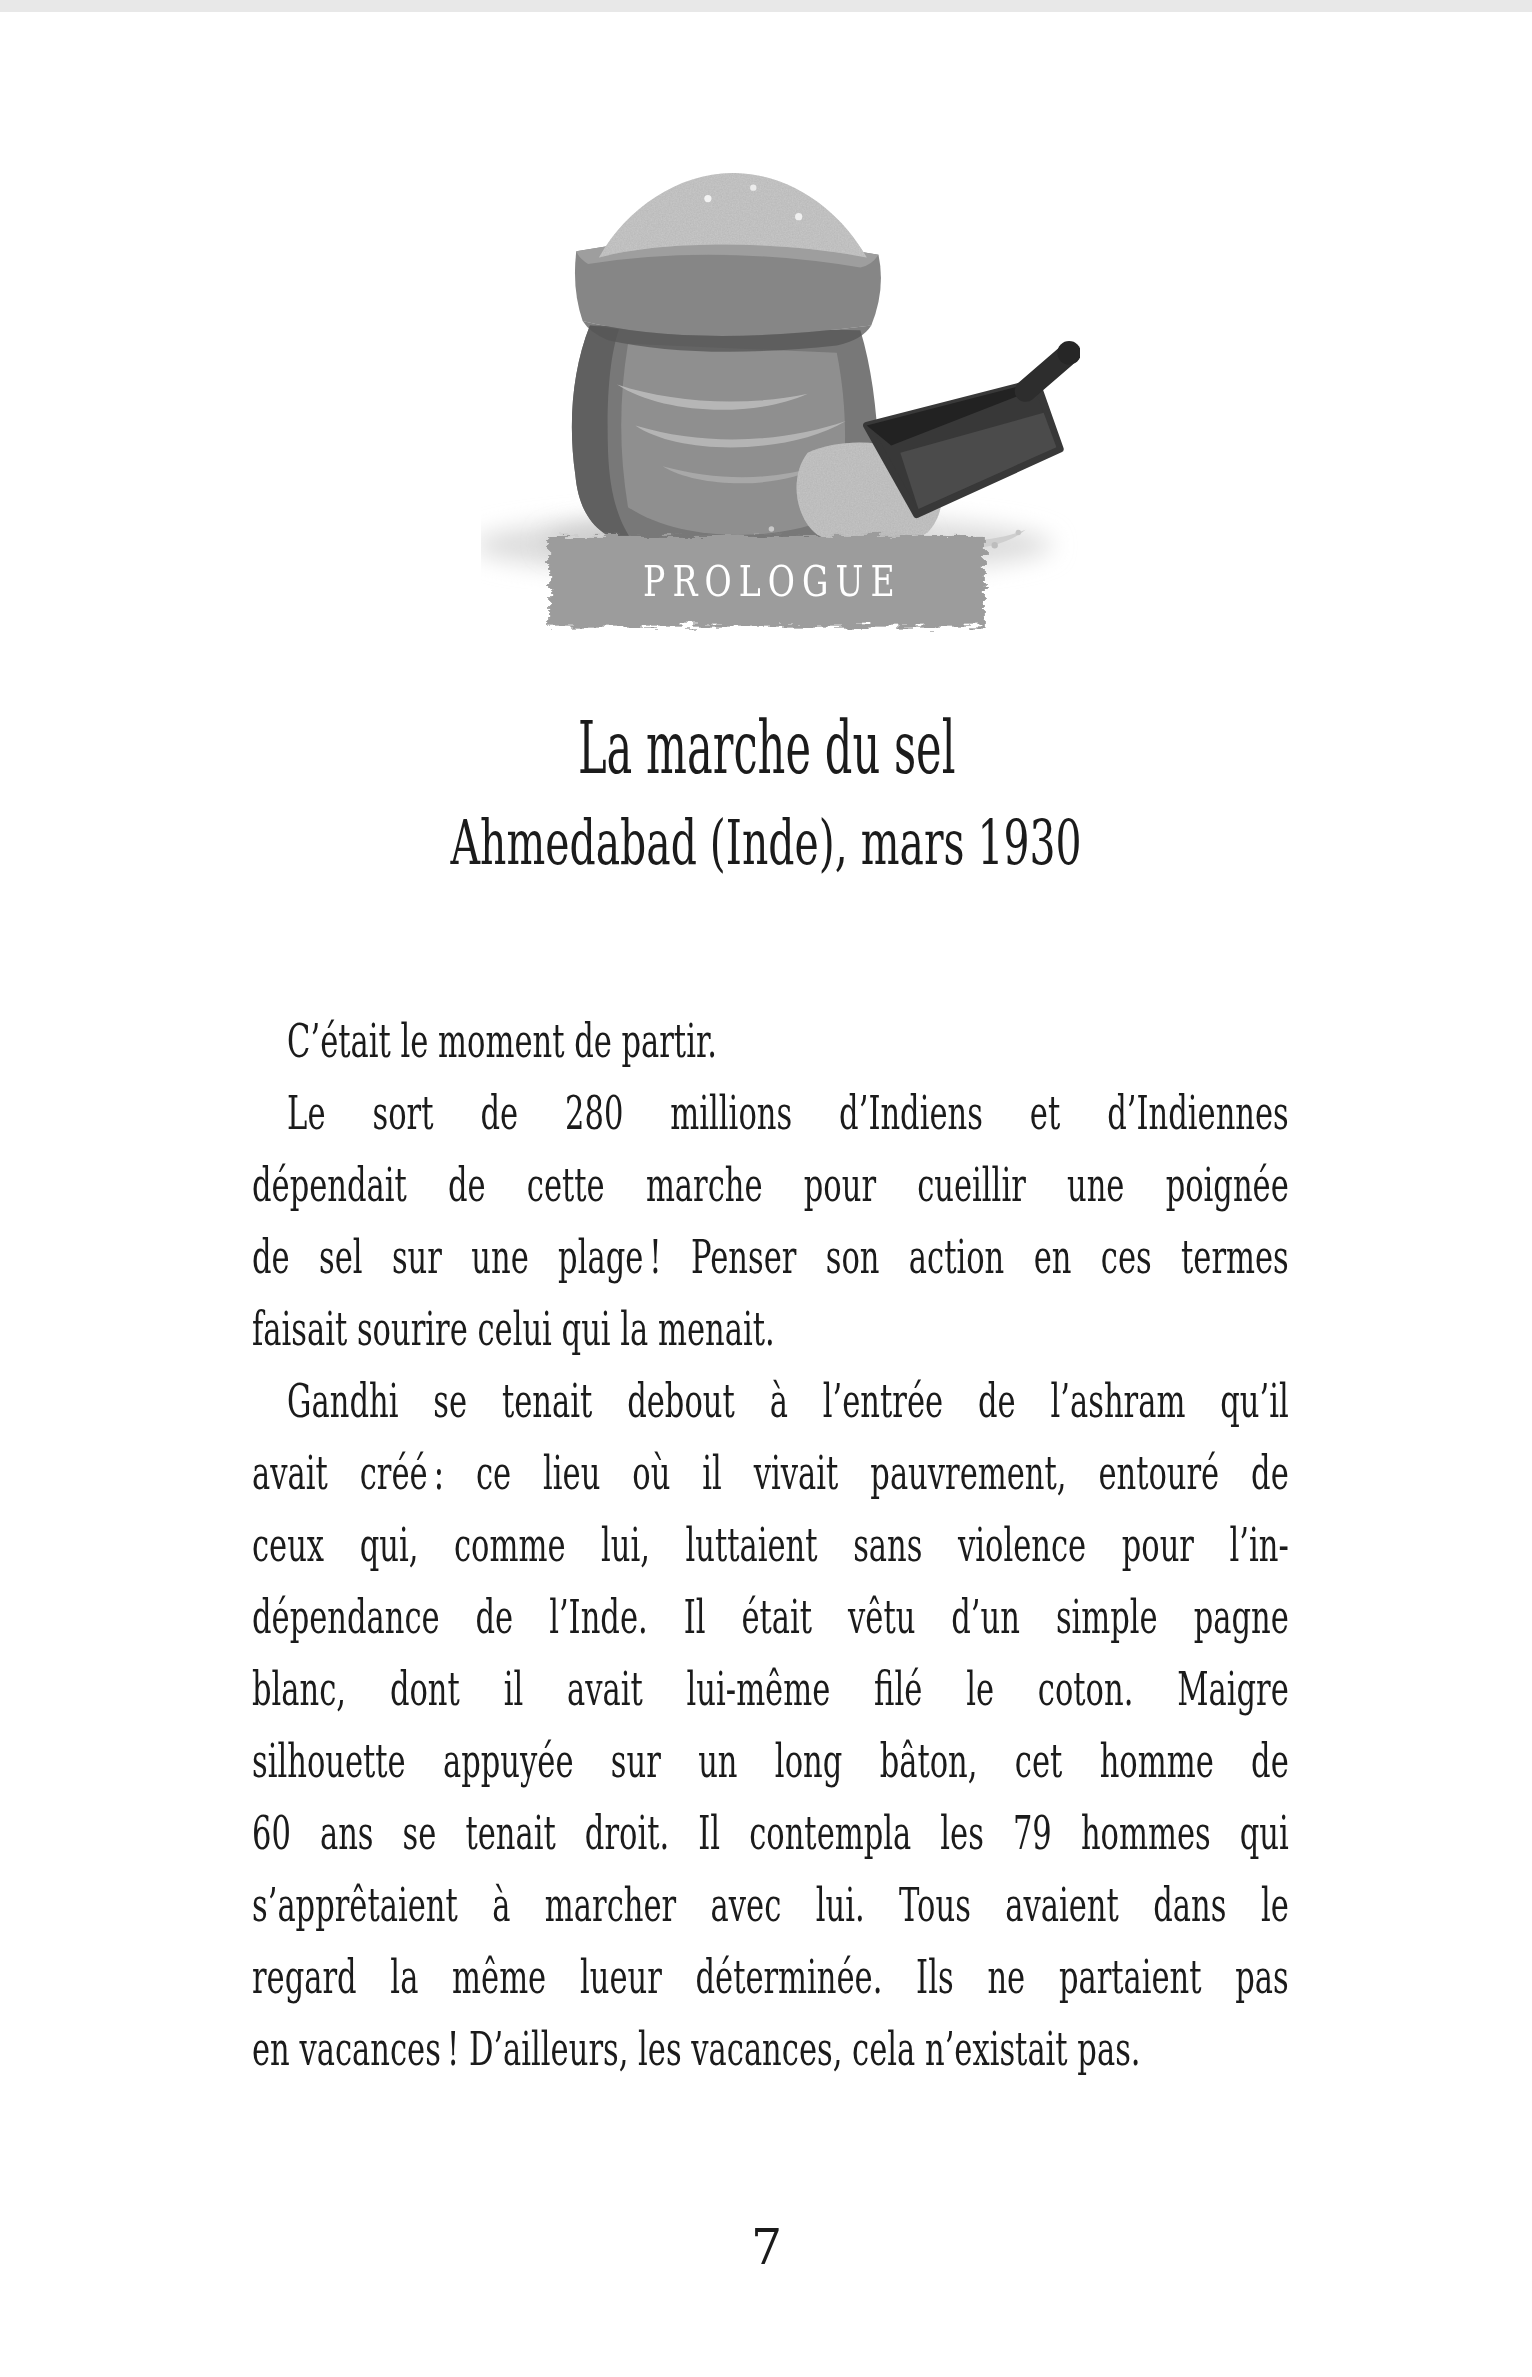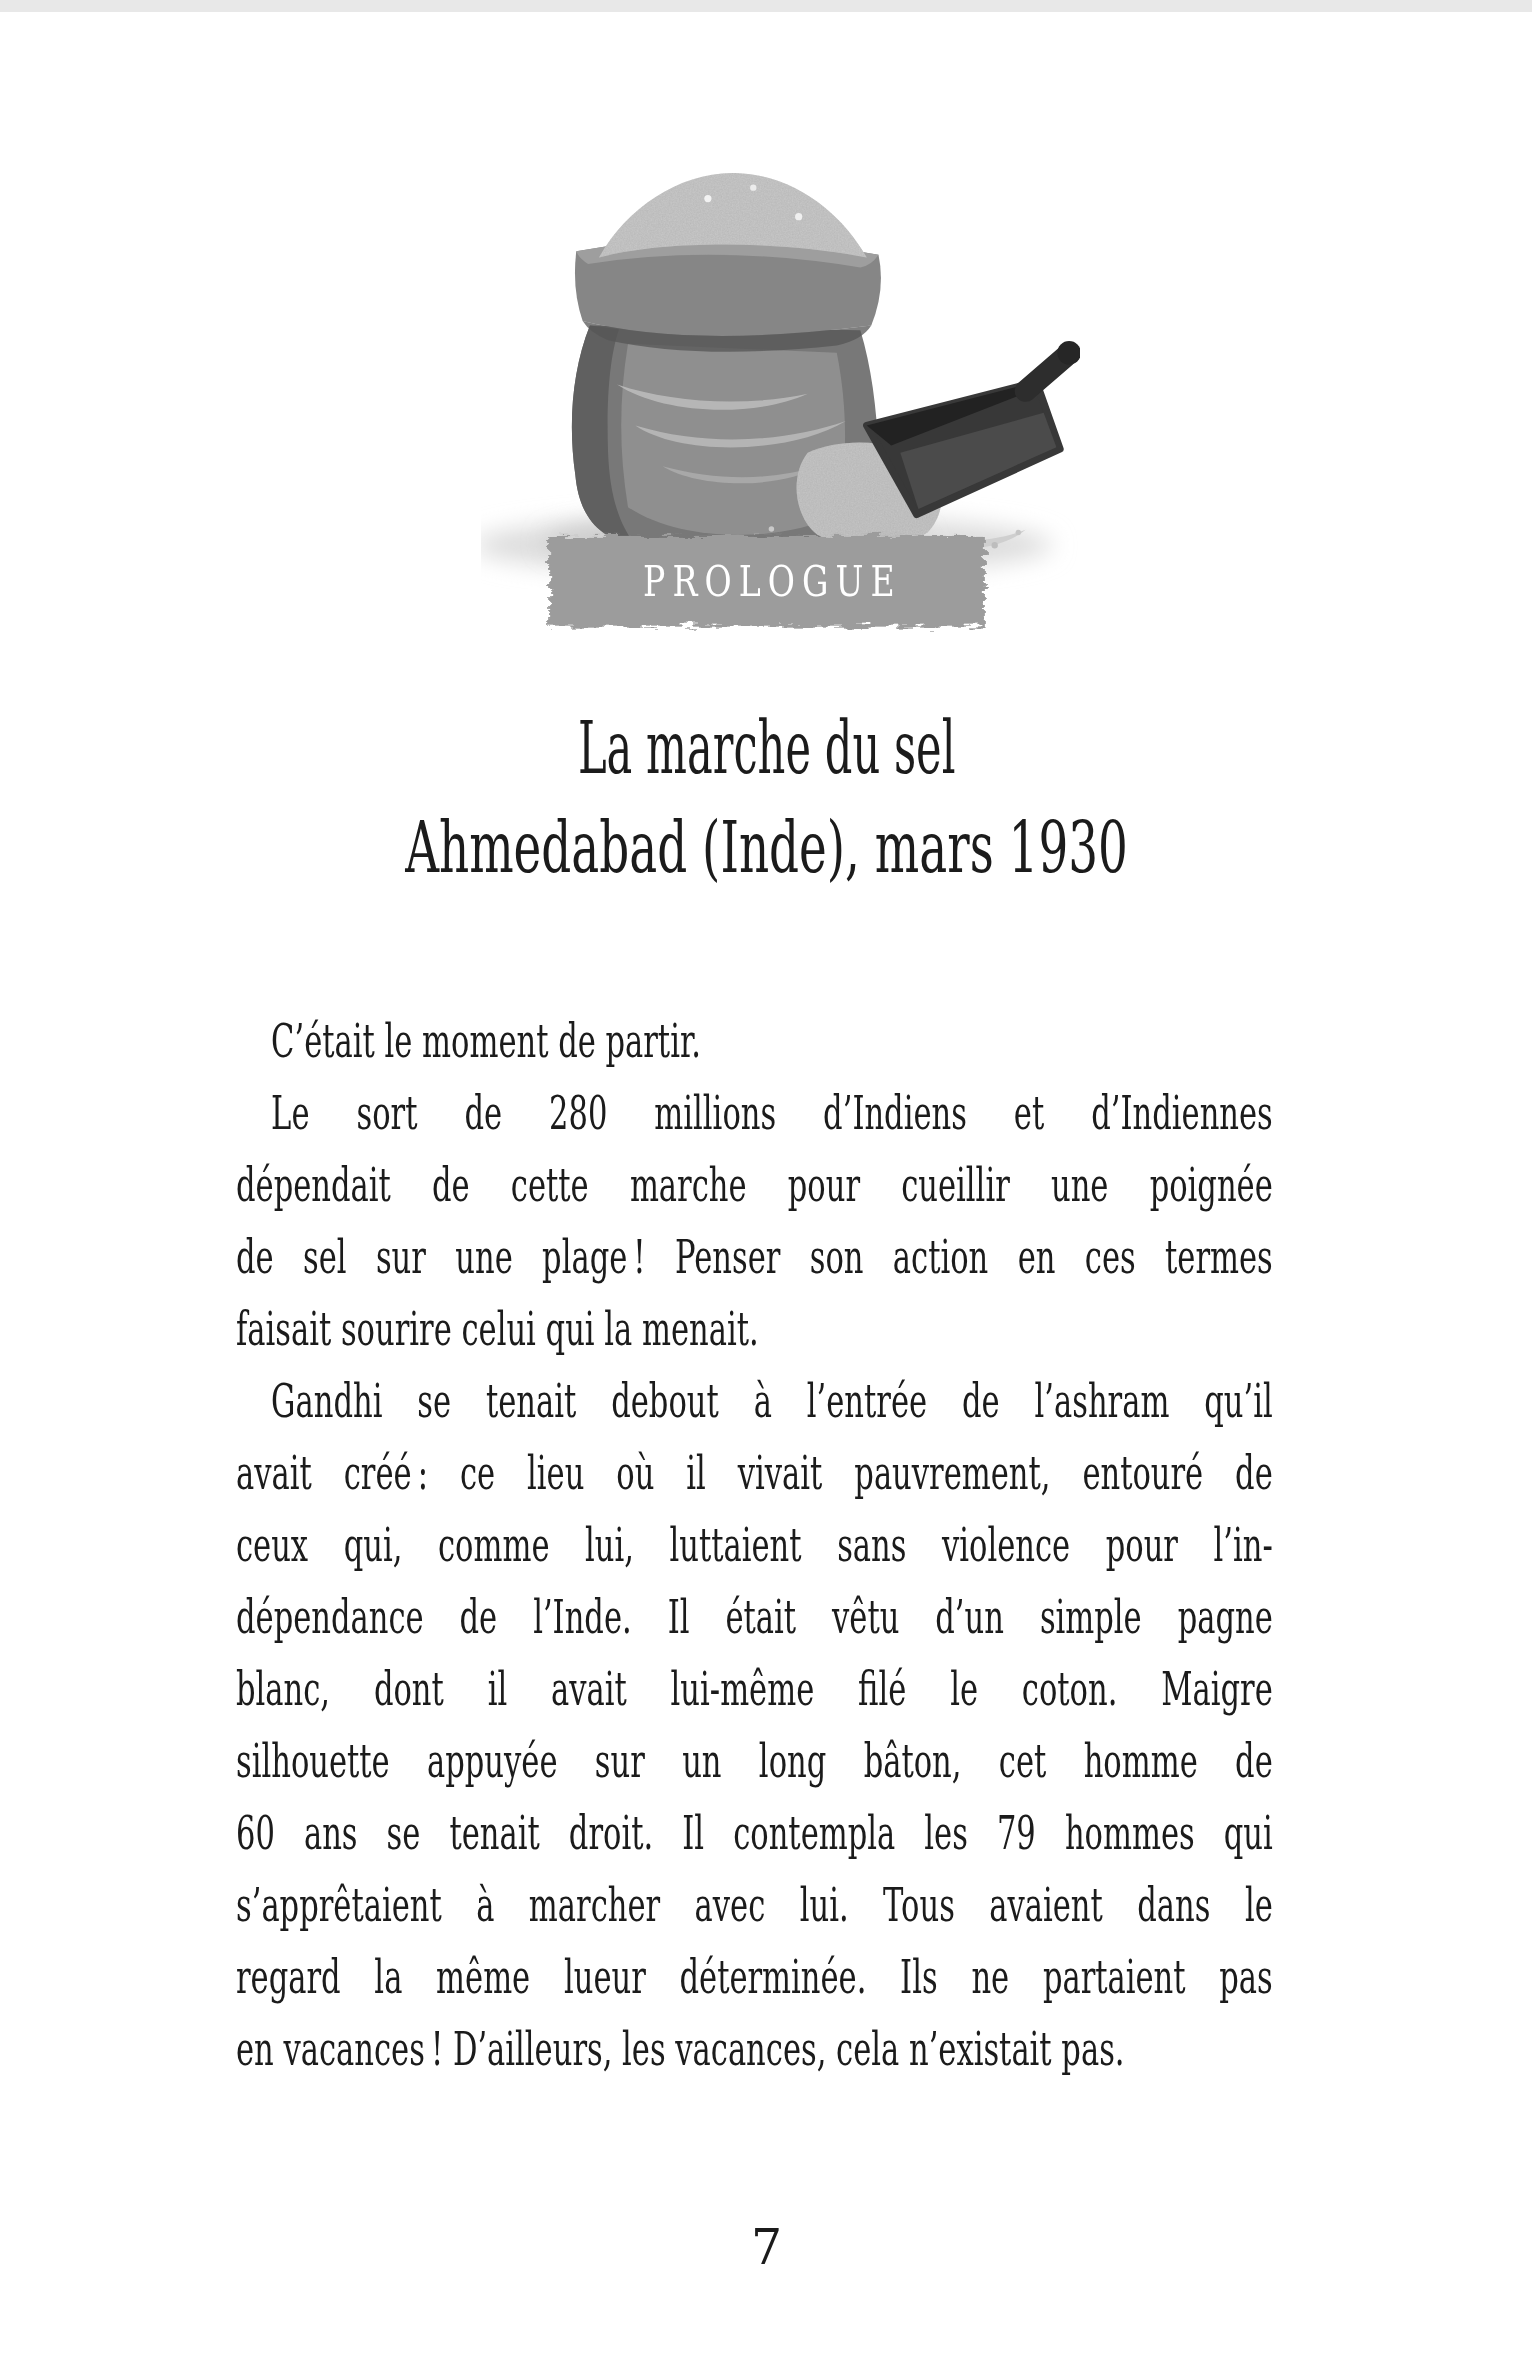--- a/index.html
+++ b/index.html
@@ -19,24 +19,24 @@
   #banner text{
     font-family:"DejaVu Serif", serif;
     font-size:47px;
     letter-spacing:10px;
     fill:#ffffff;
   }
   
   .centerline{position:absolute;left:0;width:1533px;text-align:center;line-height:1;}
   #title{top:700px;font-size:72px;}
   #title span{display:inline-block;transform:scaleX(.60);transform-origin:50% 50%;white-space:nowrap;}
-  #subtitle{top:800px;font-size:71px;}
+  #subtitle{top:800px;font-size:62px;}
   #subtitle span{display:inline-block;transform:scaleX(.66);transform-origin:50% 50%;white-space:nowrap;}
   
-  #body-text{position:absolute;left:236px;top:993px;width:1037px;}
+  #body-text{position:absolute;left:252px;top:993px;width:1037px;}
   #body-text .line{
     width:1595px;
     transform:scaleX(.65);
     transform-origin:0 50%;
     font-size:47px;
     line-height:72px;
     text-align:justify;
     text-align-last:justify;
     white-space:normal;
   }

